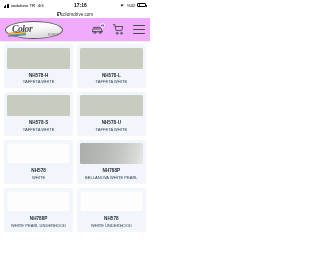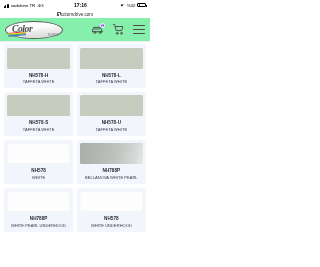--- a/index.html
+++ b/index.html
@@ -68,21 +68,21 @@
     border:0.45px solid #555;border-bottom:none;border-radius:1px 1px 0 0;
   }
   .lock:after{
     content:"";position:absolute;left:0;bottom:0;width:2.6px;height:2px;
     background:#555;border-radius:0.3px;
   }
 
   
   .header{
     height:24px;
-    background:#86efac;
+    background:#f0abfc;
     display:flex;align-items:center;
     padding:0 5px;
     border-bottom:0.5px solid #f0f0f0;
   }
   .logo{
     width:58px;height:18px;position:relative;flex:0 0 auto;
   }
   .logo-oval{
     position:absolute;inset:0;
     border:1px solid #5c5c5c;

